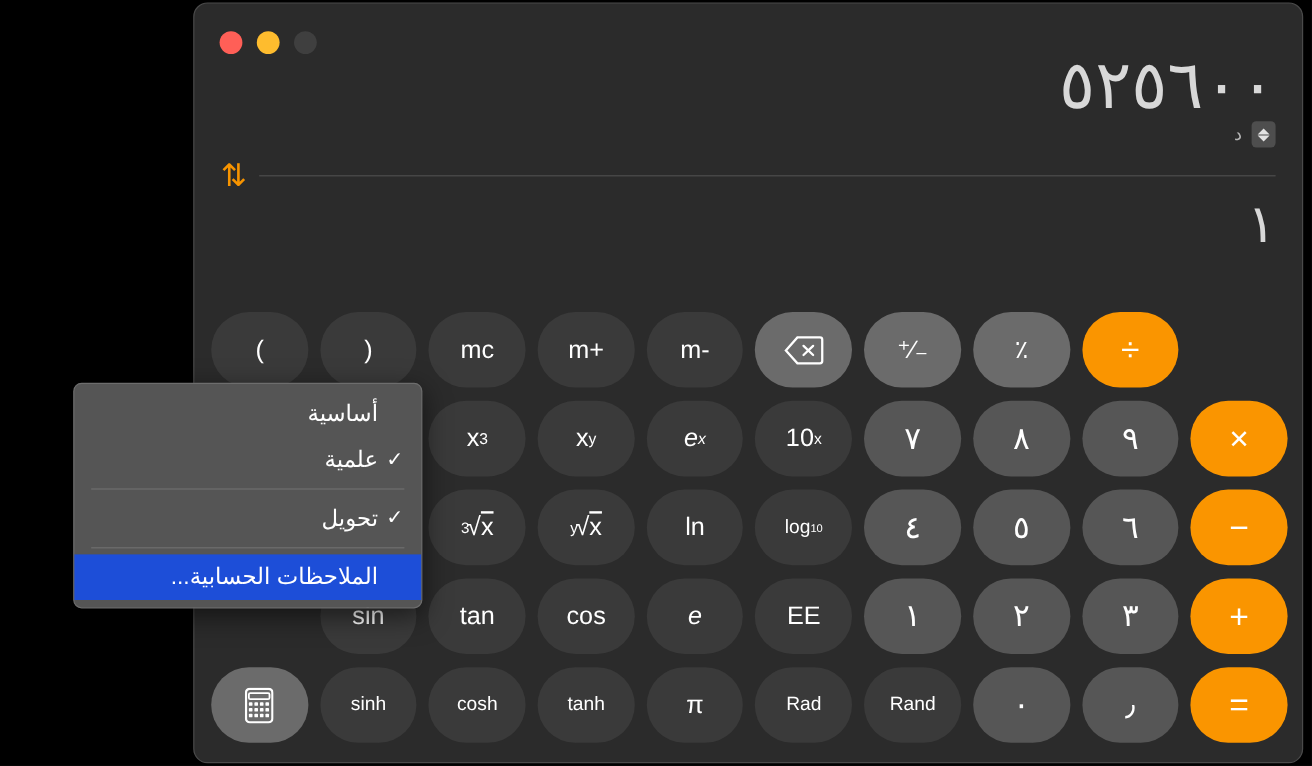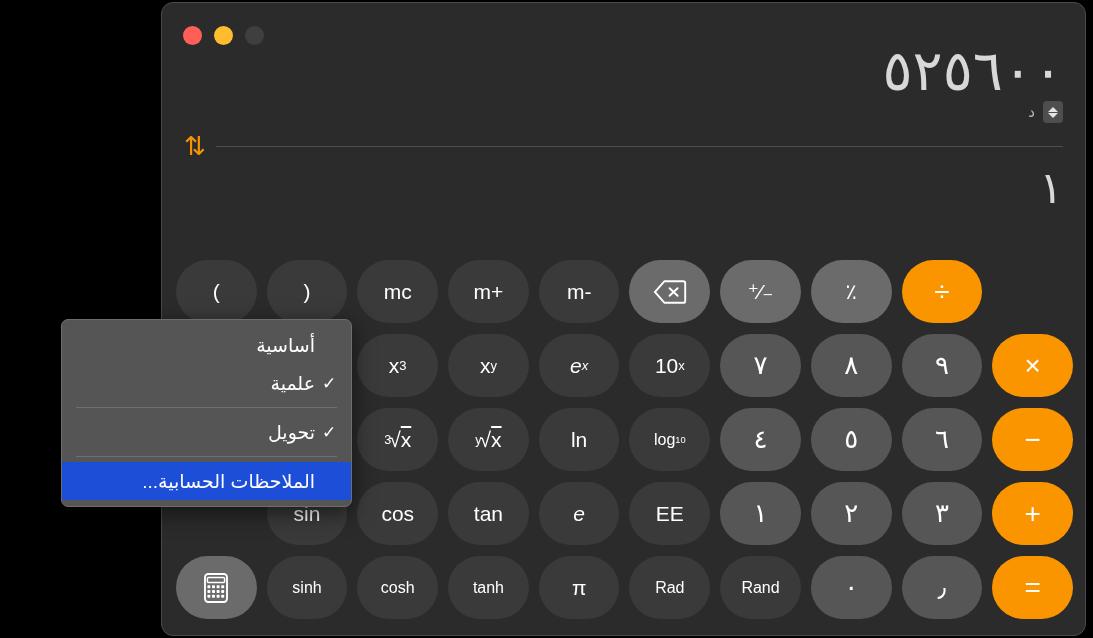--- a/index.html
+++ b/index.html
@@ -219,22 +219,22 @@
         <div class="key fn" style="grid-column: 2;"><span class="pre">2</span>√<span style="text-decoration:overline">x</span></div>
         <div class="key fn"><span class="pre">3</span>√<span style="text-decoration:overline">x</span></div>
         <div class="key fn"><span class="pre">y</span>√<span style="text-decoration:overline">x</span></div>
         <div class="key fn">ln</div>
         <div class="key fn small">log<sub>10</sub></div>
         <div class="key num digit">٤</div>
         <div class="key num digit">٥</div>
         <div class="key num digit">٦</div>
         <div class="key op">−</div>
         <div class="key fn" style="grid-column: 2; text-align: center;">sin</div>
+        <div class="key fn">tan</div>
         <div class="key fn">cos</div>
-        <div class="key fn">tan</div>
         <div class="key fn ital">e</div>
         <div class="key fn">EE</div>
         <div class="key num digit">١</div>
         <div class="key num digit">٢</div>
         <div class="key num digit">٣</div>
         <div class="key op">+</div>
         <div class="key util">
           <svg width="24" height="30" viewBox="0 0 24 30">
             <rect x="1" y="1" width="22" height="28" rx="3.2" fill="none" stroke="#fff" stroke-width="1.9"></rect>
             <rect x="3.4" y="4.6" width="17.2" height="5" rx="1.2" fill="none" stroke="#fff" stroke-width="1.5"></rect>

